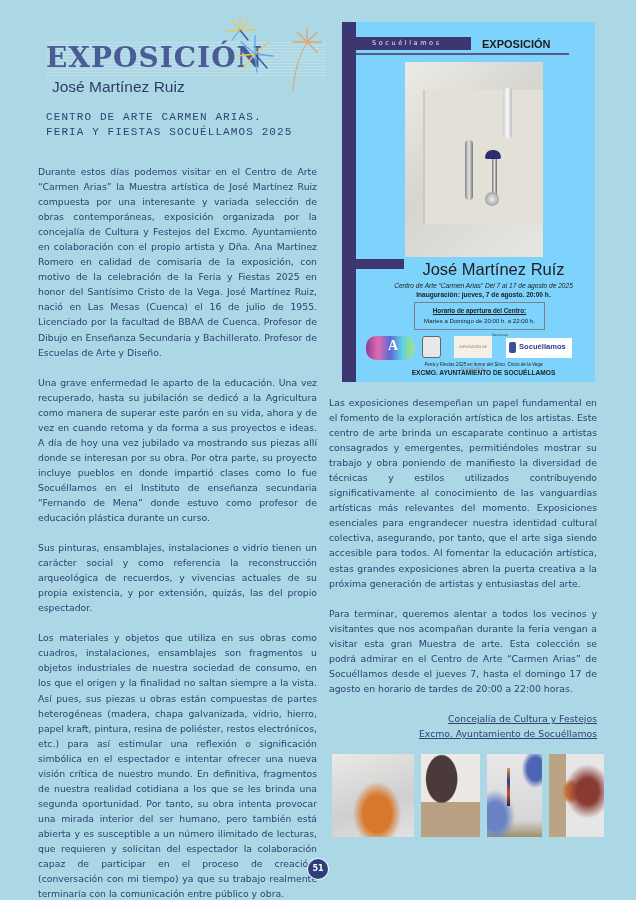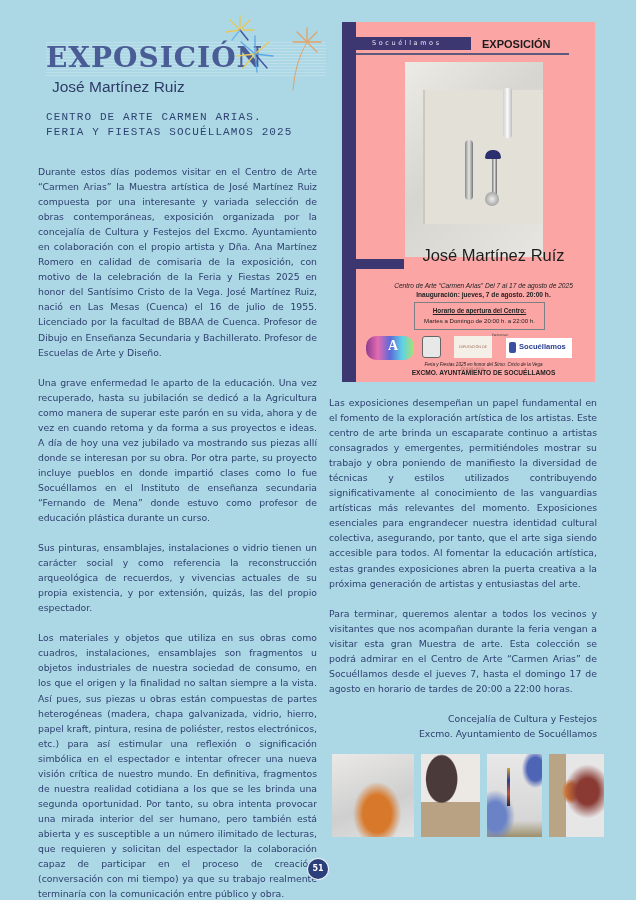--- a/index.html
+++ b/index.html
@@ -41,26 +41,26 @@
     .col {
       position: absolute;
       font-size: 9.3px;
       line-height: 15.05px;
       color: #2f4170;
       text-align: justify;
     }
     .col p { margin: 0 0 15px 0; }
     .col-left { left: 38px; top: 164px; width: 279px; }
     .col-right { left: 329px; top: 395px; width: 268px; }
-    .signature { text-align: right; margin-top: 0; }
+    .signature { text-align: right; margin-top: 0; text-decoration: underline; }
 
     
     .poster {
       position: absolute; left: 342px; top: 22px; width: 253px; height: 360px;
-      background: #fca5a5;
+      background: #7dd3fc;
     }
     .poster-vbar { position: absolute; left: 0; top: 0; width: 14px; height: 360px; background: #3c3671; }
     .poster-topband {
       position: absolute; left: 14px; top: 15px; width: 115px; height: 13px; background: #3c3671;
       color: #e6e3f3; font-size: 6.5px; letter-spacing: 2.6px; line-height: 13px; padding-left: 16px; box-sizing: border-box;
     }
     .poster-topline { position: absolute; left: 14px; top: 31px; width: 213px; height: 2px; background: #5b5a7e; }
     .poster-label {
       position: absolute; left: 140px; top: 16px; font-family: "Liberation Sans", sans-serif;
       font-weight: bold; font-size: 11px; color: #1c1c1c;
@@ -73,21 +73,21 @@
       position: absolute; left: 20px; top: 28px; width: 118px; height: 134px;
       background: #e3e0d8; box-shadow: -2px 0 0 #cdc9bf;
     }
     .poster-photo .rod { position: absolute; left: 98px; top: 26px; width: 9px; height: 50px; background: linear-gradient(90deg,#cfcfcf,#fafafa,#bdbdbd); border-radius: 3px; }
     .poster-photo .knob { position: absolute; left: 80px; top: 88px; width: 16px; height: 9px; background: #2b2f6e; border-radius: 8px 8px 2px 2px; }
     .poster-photo .pipe1 { position: absolute; left: 60px; top: 78px; width: 8px; height: 60px; background: linear-gradient(90deg,#8a8a8a,#e6e6e6,#777); border-radius: 4px; }
     .poster-photo .pipe2 { position: absolute; left: 87px; top: 96px; width: 5px; height: 40px; background: linear-gradient(90deg,#777,#ddd,#666); }
     .poster-photo .wheel { position: absolute; left: 80px; top: 130px; width: 14px; height: 14px; background: radial-gradient(#eee,#888); border-radius: 50%; }
     .poster-hbar { position: absolute; left: 14px; top: 237px; width: 48px; height: 10px; background: #3c3671; }
     .poster-artist {
-      position: absolute; left: 0; width: 253px; top: 224px; padding-left: 50px; box-sizing: border-box;
+      position: absolute; left: 0; width: 253px; top: 238px; padding-left: 50px; box-sizing: border-box;
       text-align: center; font-family: "Liberation Sans", sans-serif; font-size: 16.5px; color: #1e1e1e;
     }
     .poster-dates {
       position: absolute; left: 30px; width: 223px; top: 260px; text-align: center;
       font-family: "Liberation Sans", sans-serif; font-style: italic; font-size: 6.6px; color: #222;
     }
     .poster-inaug {
       position: absolute; left: 30px; width: 223px; top: 269px; text-align: center;
       font-family: "Liberation Sans", sans-serif; font-weight: bold; font-size: 6.6px; color: #222;
     }

